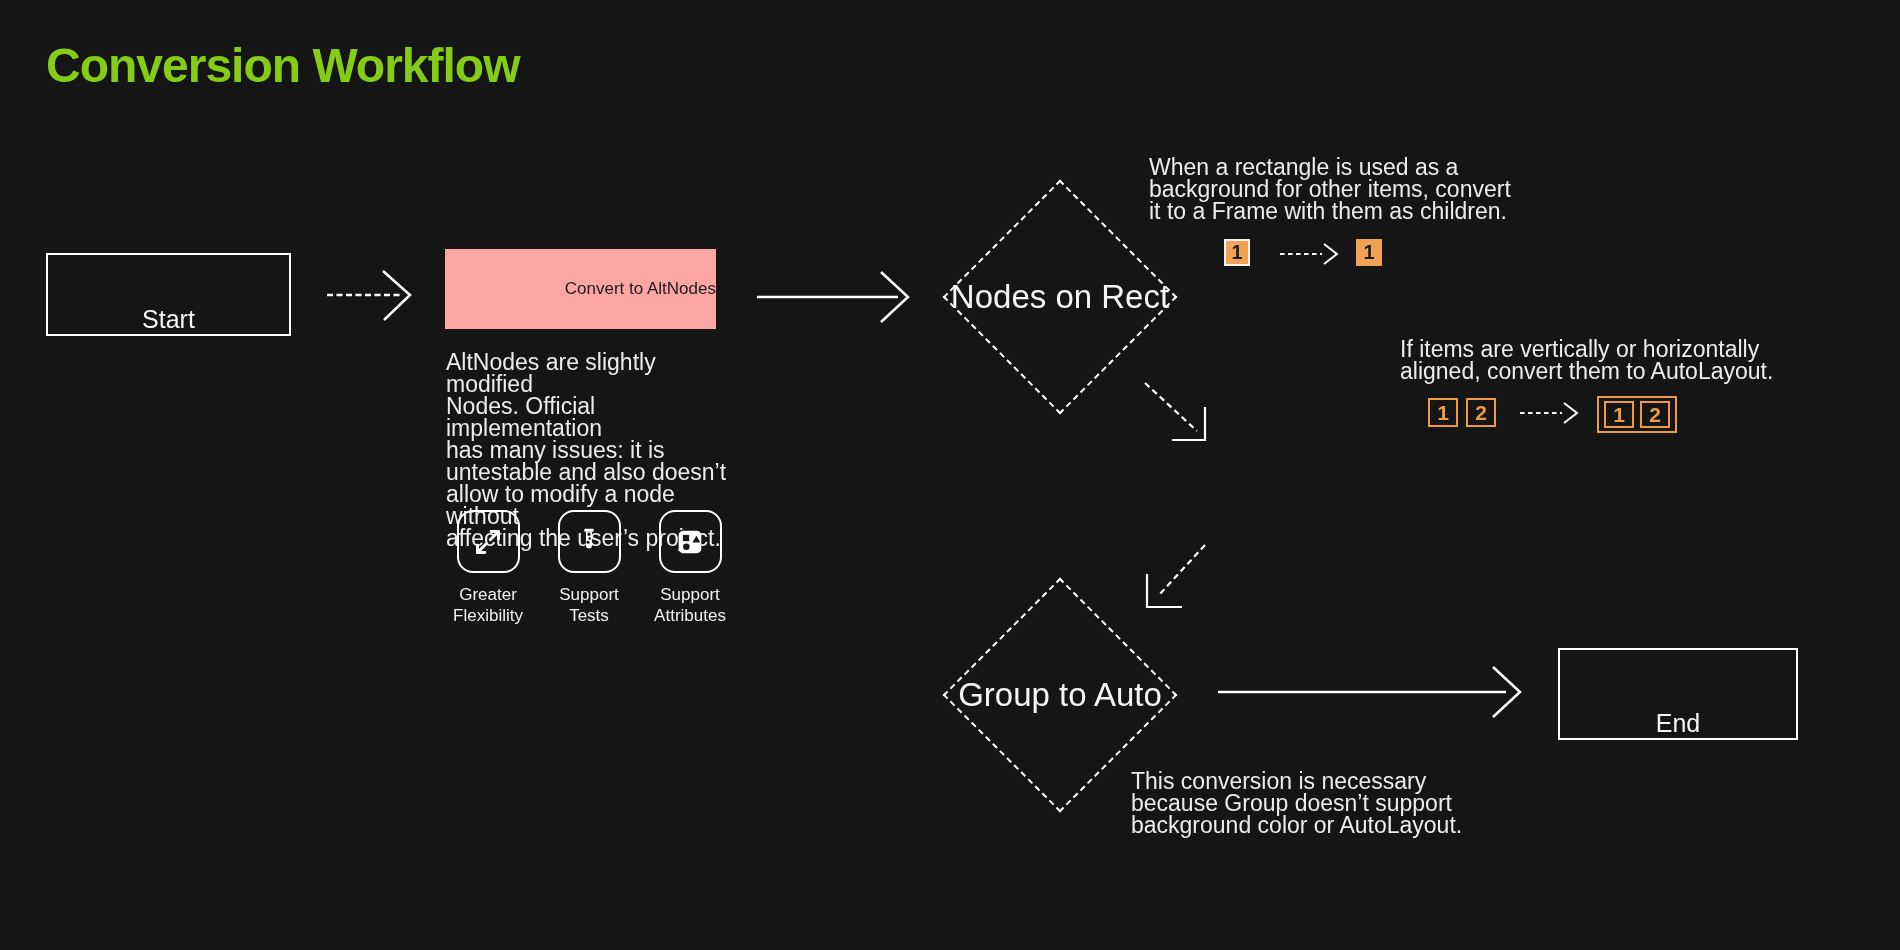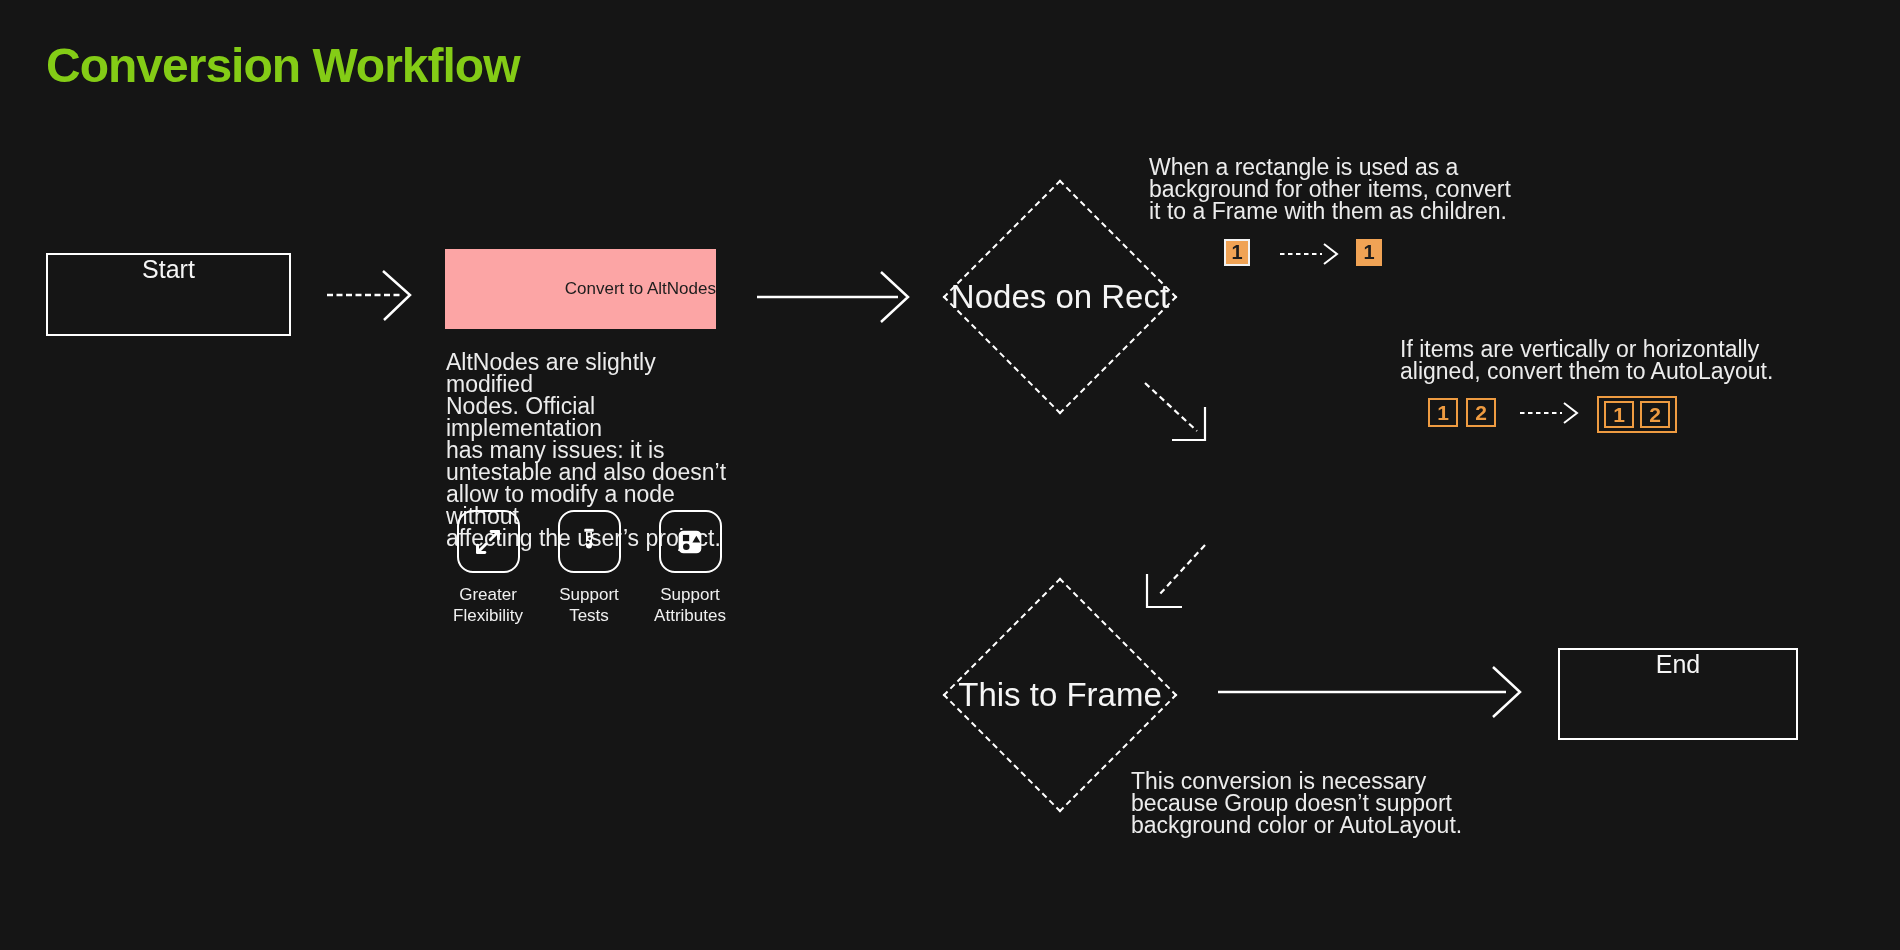--- a/index.html
+++ b/index.html
@@ -9,21 +9,21 @@
     font-family:"Liberation Sans", sans-serif;
   }
   .abs{position:absolute;}
   .page-title{
     left:46px;top:38px;font-size:48px;font-weight:800;letter-spacing:-1px;
     color:#84cc16;white-space:nowrap;
   }
   
   .term-box{
     border:2.5px solid #FFFFFF;box-sizing:border-box;
-    display:flex;align-items:flex-start;justify-content:center;
+    display:flex;align-items:flex-end;justify-content:center;
     font-size:25px;color:#F5F5F5;background:transparent;
   }
   #start-box{left:46px;top:253px;width:245px;height:83px;}
   #end-box{left:1558px;top:648px;width:240px;height:92px;}
   
   .process-box{
     left:445px;top:249px;width:271px;height:80px;background:#fca5a5;
     display:flex;align-items:center;justify-content:flex-end;
     font-size:17px;color:#1D1D1D;font-weight:500;
   }
@@ -161,21 +161,21 @@
 Attributes</div>
     </div>
   </div>
 
   <div class="abs diamond" id="diamond-nodes-on-rect">
     <div class="diamond-shape"></div>
     <div class="diamond-label">Nodes on Rect</div>
   </div>
   <div class="abs diamond" id="diamond-group-to-frame">
     <div class="diamond-shape"></div>
-    <div class="diamond-label">This to Frame</div>
+    <div class="diamond-label">Group to Auto</div>
   </div>
 
   <div class="abs body-text pre" id="annotation-rect">When a rectangle is used as a
 background for other items, convert
 it to a Frame with them as children.</div>
   <div class="abs body-text pre" id="annotation-autolayout">If items are vertically or horizontally
 aligned, convert them to AutoLayout.</div>
   <div class="abs body-text pre" id="annotation-group">This conversion is necessary
 because Group doesn’t support
 background color or AutoLayout.</div>

